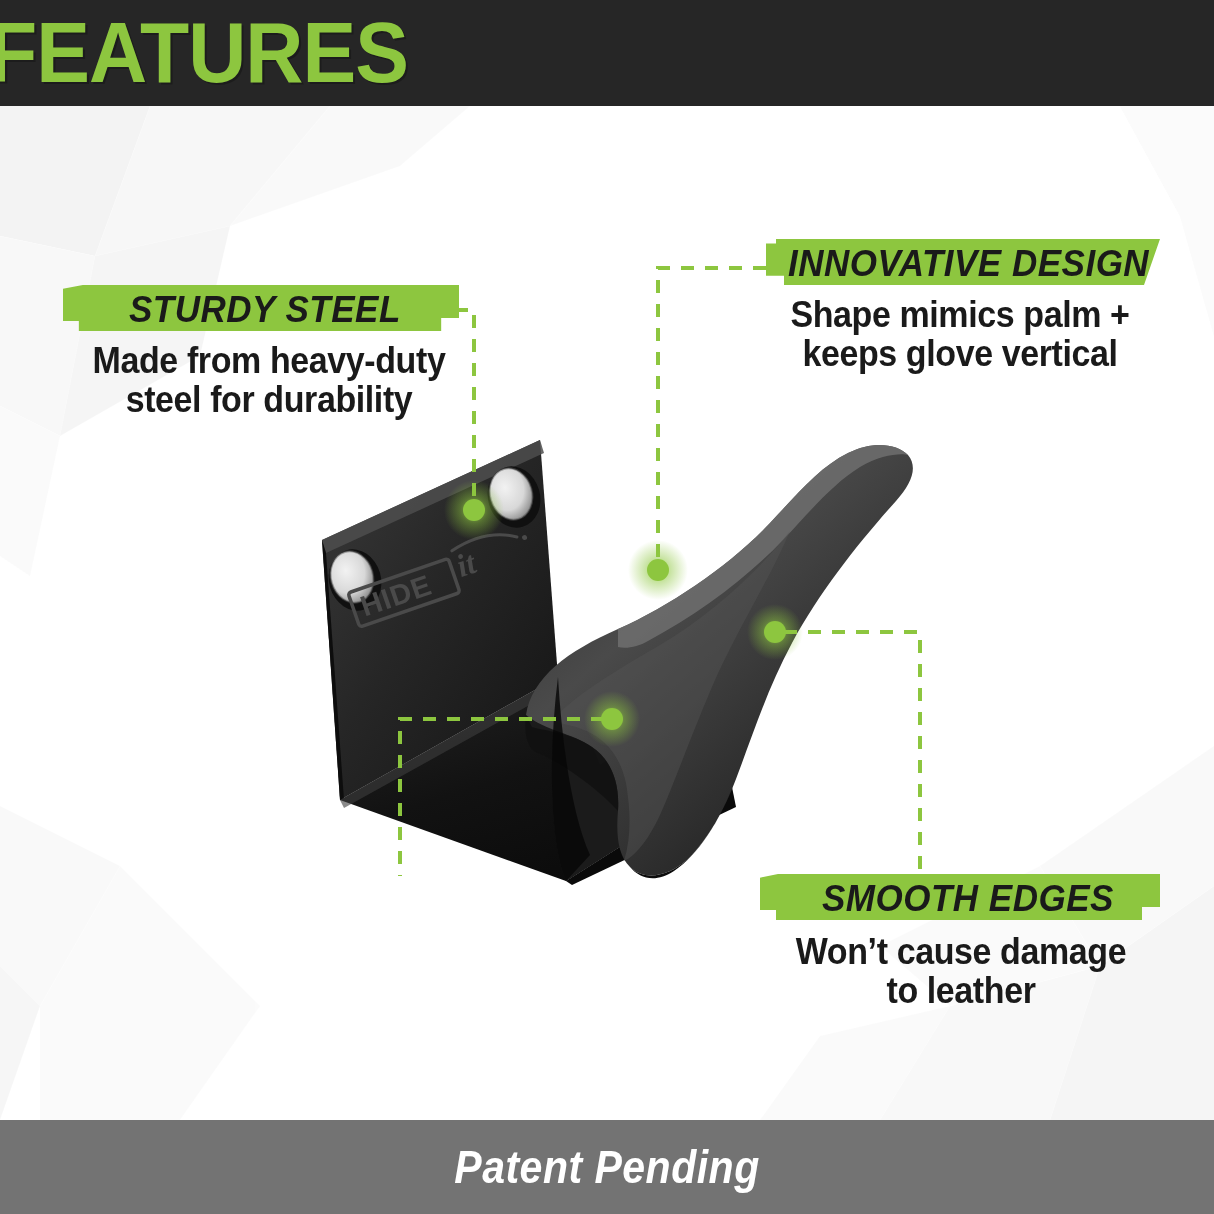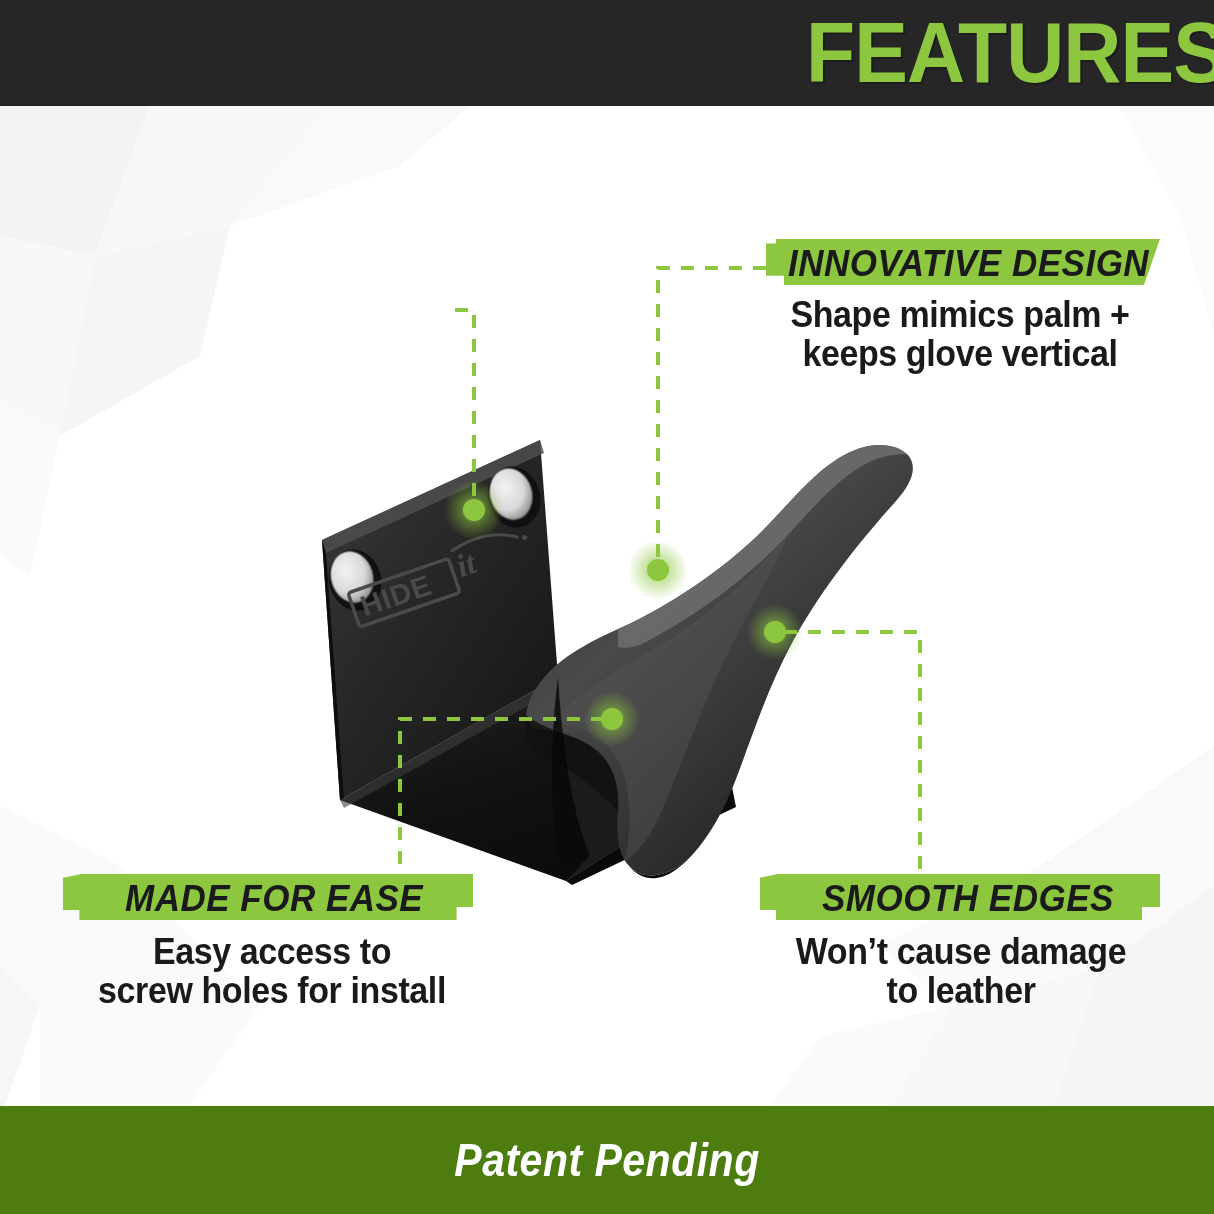--- a/index.html
+++ b/index.html
@@ -18,39 +18,39 @@
     width:1214px; height:1214px;
     background:#ffffff;
     overflow:hidden;
   }
 
   
   .header-bar {
     position:absolute; left:0; top:0;
     width:1214px; height:106px;
     background:#262626;
-    display:flex; align-items:center; justify-content:flex-end;
+    display:flex; align-items:center; justify-content:flex-start;
   }
   .header-title {
     font-family:"Liberation Sans", sans-serif;
     font-weight:bold;
     font-size:76px;
     letter-spacing:-1px;
     color:#8DC63F;
     transform:scaleX(1.06) scaleY(1.12);
     transform-origin:center;
     line-height:1;
     text-shadow:2px 2px 0 rgba(0,0,0,0.25);
   }
 
   
   .footer-bar {
     position:absolute; left:0; bottom:0;
-    width:1214px; height:108px;
-    background:#4d7c0f;
+    width:1214px; height:94px;
+    background:#737373;
     display:flex; align-items:center; justify-content:center;
   }
   .footer-text {
     font-family:"Liberation Sans", sans-serif;
     font-weight:bold;
     font-style:italic;
     font-size:41px;
     color:#ffffff;
     letter-spacing:0.5px;
     transform:scaleY(1.12);
@@ -312,36 +312,36 @@
 
         <circle cx="612" cy="719" r="28" fill="url(#glow)"></circle>
         <circle cx="612" cy="719" r="11" fill="#8DC63F"></circle>
 
         <circle cx="775" cy="632" r="28" fill="url(#glow)"></circle>
         <circle cx="775" cy="632" r="11" fill="#8DC63F"></circle>
       </g>
     </svg>
   </div>
 
+  <div class="callout c-sturdy">
+    <div class="banner bn-sturdy">
+      <span class="banner-title">STURDY STEEL</span>
+    </div>
+    <div class="desc">Made from heavy-duty
+steel for durability</div>
+  </div>
 
   <div class="callout c-innov">
     <div class="banner bn-innov">
       <span class="banner-title">INNOVATIVE DESIGN</span>
     </div>
     <div class="desc">Shape mimics palm +
 keeps glove vertical</div>
   </div>
 
-  <div class="callout c-ease">
-    <div class="banner bn-ease">
-      <span class="banner-title">MADE FOR EASE</span>
-    </div>
-    <div class="desc">Easy access to
-screw holes for install</div>
-  </div>
 
   <div class="callout c-smooth">
     <div class="banner bn-smooth">
       <span class="banner-title">SMOOTH EDGES</span>
     </div>
     <div class="desc">Won’t cause damage
 to leather</div>
   </div>
 
   <div class="header-bar">

